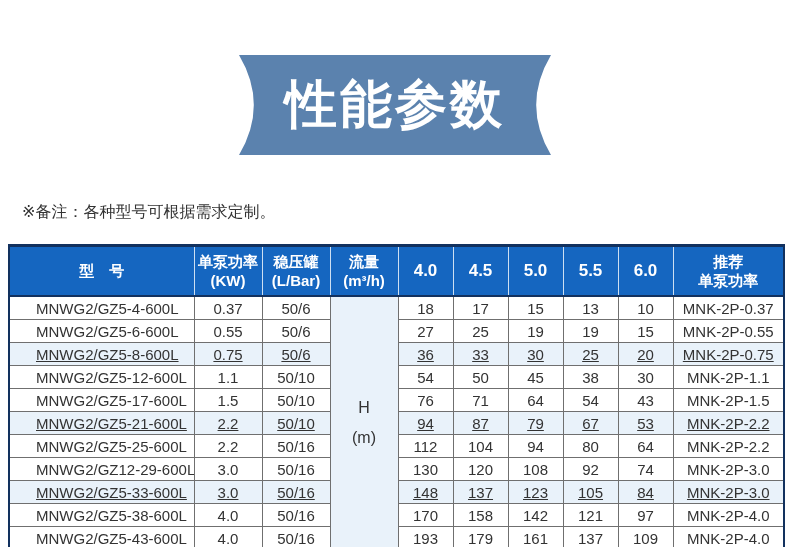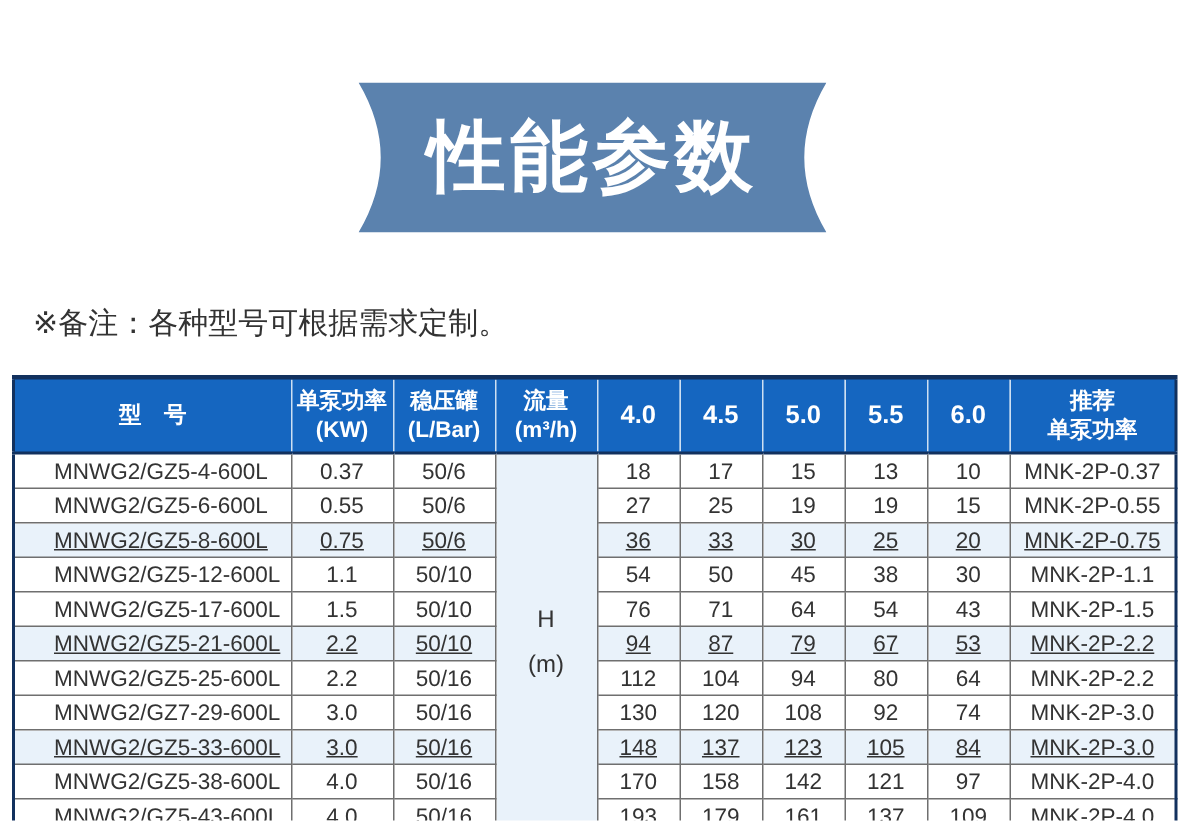--- a/index.html
+++ b/index.html
@@ -25,21 +25,21 @@
     left: 0; top: 0; width: 100%; height: 100%;
     display: flex; align-items: center; justify-content: center;
     color: #ffffff;
     font-size: 52px;
     font-weight: 800;
     letter-spacing: 3px;
   }
   
   .note {
     margin: 47px 0 0 22px;
-    font-size: 20px;
+    font-size: 16px;
     color: var(--c-body-text, #333333);
   }
   
   table.spec {
     margin: 21px 0 0 8px;
     width: 775px;
     border-collapse: collapse;
     table-layout: fixed;
     border: 2px solid var(--c-border-dark, #12315e);
     border-top-width: 3px;
@@ -219,21 +219,21 @@
         <td>2.2</td>
         <td>50/16</td>
         <td>112</td>
         <td>104</td>
         <td>94</td>
         <td>80</td>
         <td>64</td>
         <td>MNK-2P-2.2</td>
       </tr>
       <tr>
-        <td class="model">MNWG2/GZ7-29-600L</td>
+        <td class="model">MNWG2/GZ12-29-600L</td>
         <td>3.0</td>
         <td>50/16</td>
         <td>130</td>
         <td>120</td>
         <td>108</td>
         <td>92</td>
         <td>74</td>
         <td>MNK-2P-3.0</td>
       </tr>
       <tr class="stripe">

